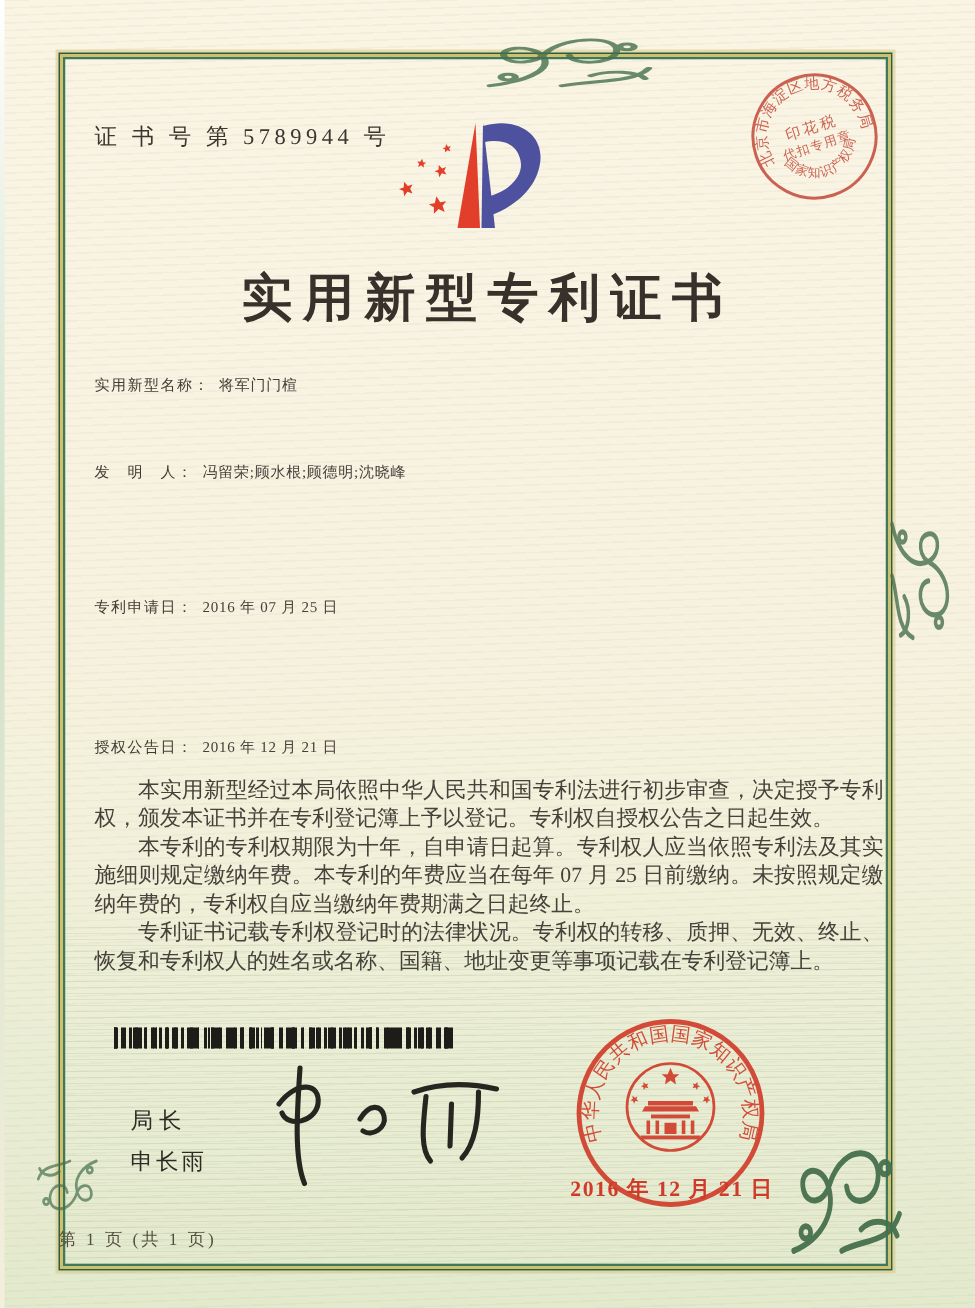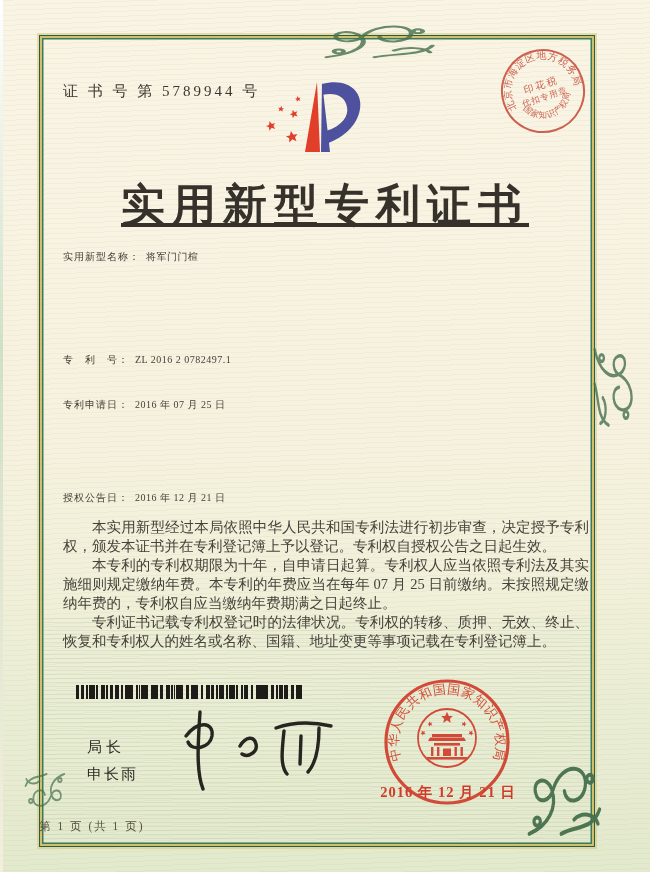--- a/index.html
+++ b/index.html
@@ -12,21 +12,21 @@
     background:repeating-linear-gradient(178deg,rgba(150,155,105,0.07) 0 1px,transparent 1px 5px);}
   .scan-edge{position:absolute;left:0;top:0;width:3px;height:100%;
     background:linear-gradient(180deg,#ffffff,#cfe0c8 40%,#f4efdd);}
   .frame{position:absolute;left:39px;top:35px;width:556px;height:812px;box-sizing:border-box;
     border:1.5px solid #2d5c40;
     box-shadow:inset 0 0 0 2px #cfc06f, inset 0 0 0 3.5px #3d7a5c, 0 0 0 2px rgba(207,192,111,0.45);}
   .guilloche{position:absolute;left:42px;top:618px;width:550px;height:226px;pointer-events:none;
     background:repeating-linear-gradient(180deg,rgba(120,160,110,0.14) 0 1px,transparent 1px 4px);}
   .cert-no{position:absolute;left:63px;top:82px;font-size:15px;letter-spacing:3px;color:#3a372f;}
   .title{position:absolute;left:0;top:176px;width:650px;text-align:center;
-    font-size:44px;font-weight:600;letter-spacing:7px;color:#36322b;text-decoration:underline;}
+    font-size:34px;font-weight:600;letter-spacing:7px;color:#36322b;}
   .field{position:absolute;left:63px;font-size:10px;letter-spacing:1px;color:#403c33;white-space:nowrap;}
   .field .val{margin-left:6px;letter-spacing:0.5px;color:#45403a;}
   .f0{top:250px}.f1{top:308px}.f2{top:353px}.f3{top:398px}.f4{top:445px}.f5{top:491px}
   .body-text{position:absolute;left:63px;top:518px;width:526px;font-size:14.5px;
     line-height:19px;text-align:justify;color:#46423b;}
   .body-text p{margin:0;text-indent:2em;}
   .barcode{position:absolute;left:76px;top:685px;width:226px;height:14px;
     background:
       repeating-linear-gradient(90deg,#1d1c18 0 2px,transparent 2px 5px),
       repeating-linear-gradient(90deg,#1d1c18 0 1px,transparent 1px 7px),
@@ -115,22 +115,22 @@
       <text x="46" y="43" text-anchor="middle" font-size="10" letter-spacing="2" fill="#c24231" font-family="Liberation Serif, DejaVu Serif, serif">印花税</text>
       <text x="46" y="55" text-anchor="middle" font-size="8.5" letter-spacing="1" fill="#c24231" font-family="Liberation Serif, DejaVu Serif, serif">代扣专用章</text>
     </g>
   </svg>
 
   <div class="title">实用新型专利证书</div>
 
   <div class="field f0">
     <span class="lbl">实用新型名称：</span><span class="val">将军门门楦</span>
   </div>
-  <div class="field f2">
-    <span class="lbl">专　利　号：</span><span class="val">ZL 2016 2 0782497.1</span>
+  <div class="field f1">
+    <span class="lbl">发　明　人：</span><span class="val">冯留荣;顾水根;顾德明;沈晓峰</span>
   </div>
   <div class="field f3">
     <span class="lbl">专利申请日：</span><span class="val">2016 年 07 月 25 日</span>
   </div>
   <div class="field f5">
     <span class="lbl">授权公告日：</span><span class="val">2016 年 12 月 21 日</span>
   </div>
 
   <div class="body-text">
     <p>本实用新型经过本局依照中华人民共和国专利法进行初步审查，决定授予专利权，颁发本证书并在专利登记簿上予以登记。专利权自授权公告之日起生效。</p>

